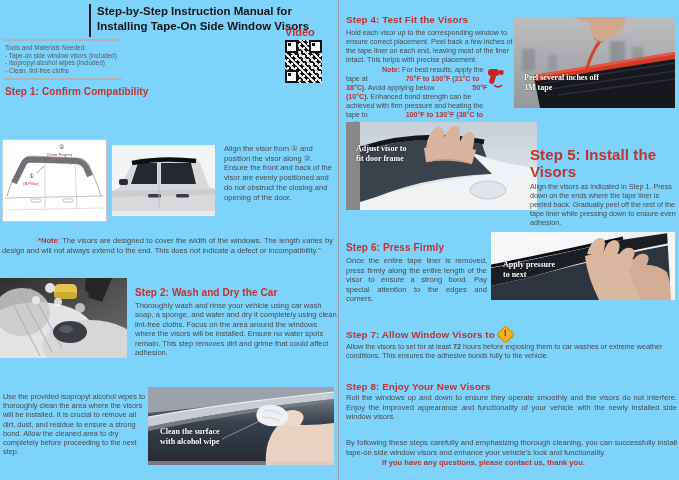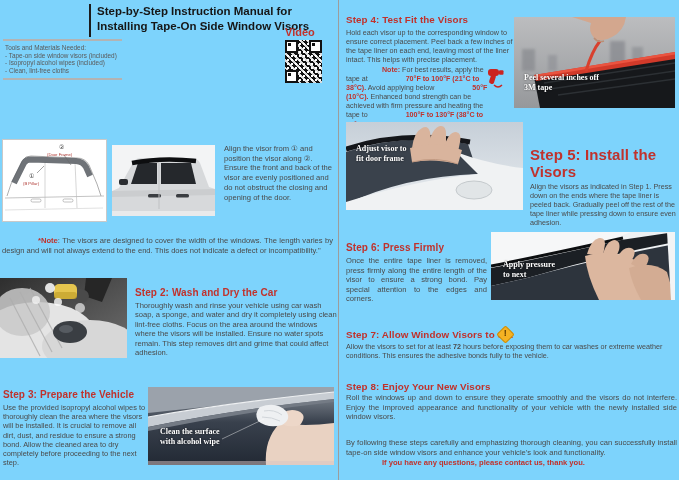--- a/index.html
+++ b/index.html
@@ -52,20 +52,21 @@
     <div>- Clean, lint-free cloths</div>
   </div>
 
   <div class="abs" id="video-label">Video</div>
   <div class="abs" id="qr">
     <div class="finder" style="left:0;top:0;"></div>
     <div class="finder" style="right:0;top:0;"></div>
     <div class="finder" style="left:0;bottom:0;"></div>
   </div>
 
+  <div class="abs step-title" style="left:5px;top:86px;">Step 1: Confirm Compatibility</div>
 
   <div class="photo" style="left:2px;top:139px;width:103px;height:81px;background:#fff;border:1px solid #c9c9c9;">
     <svg width="103" height="81" viewBox="0 0 103 81">
       <path d="M2,58 L101,56" stroke="#aaa" stroke-width="0.7" fill="none"></path>
       <path d="M4,56 L8,44 L20,20 Q22,16 28,16 L74,18 Q82,18 86,25 L94,44 L98,56" stroke="#999" stroke-width="0.8" fill="none"></path>
       <path d="M2,70 L100,68" stroke="#ccc" stroke-width="0.6" fill="none"></path>
       <line x1="42" y1="22" x2="42" y2="68" stroke="#bbb" stroke-width="0.6"></line>
       <line x1="72" y1="22" x2="74" y2="68" stroke="#bbb" stroke-width="0.6"></line>
       <rect x="28" y="59" width="10" height="3" rx="1.5" fill="none" stroke="#999" stroke-width="0.6"></rect>
       <rect x="60" y="59" width="10" height="3" rx="1.5" fill="none" stroke="#999" stroke-width="0.6"></rect>
@@ -125,21 +126,20 @@
       <circle cx="80" cy="30" r="5" fill="#ededed" opacity="0.7"></circle>
       <circle cx="36" cy="22" r="4" fill="#f2f2f2" opacity="0.8"></circle>
     </svg>
   </div>
   <div class="abs" style="left:135px;top:287px;width:202px;">
     <div class="step-title">Step 2: Wash and Dry the Car</div>
     <div class="body-txt" style="margin-top:3px;line-height:9.4px;">Thoroughly wash and rinse your vehicle using car wash soap, a sponge, and water and dry it completely using clean lint-free cloths. Focus on the area around the windows where the visors will be installed. Ensure no water spots remain. This step removes dirt and grime that could affect adhesion.</div>
   </div>
 
   <div class="abs" style="left:3px;top:389px;width:143px;">
-    <div class="step-title">Step 3: Prepare the Vehicle</div>
     <div class="body-txt" style="margin-top:3px;font-size:7.4px;line-height:9.2px;">Use the provided isopropyl alcohol wipes to thoroughly clean the area where the visors will be installed. It is crucial to remove all dirt, dust, and residue to ensure a strong bond. Allow the cleaned area to dry completely before proceeding to the next step.</div>
   </div>
   <div class="photo" style="left:148px;top:387px;width:186px;height:78px;">
     <svg width="186" height="78" viewBox="0 0 186 78">
       <defs>
         <linearGradient id="s3bg" x1="0" y1="0" x2="0" y2="1">
           <stop offset="0" stop-color="#8e959e"></stop>
             <stop offset="0.45" stop-color="#39414d"></stop>
             <stop offset="1" stop-color="#222934"></stop>
         </linearGradient>
@@ -202,21 +202,21 @@
       <path d="M72,54 Q78,34 86,24" stroke="#d8402e" stroke-width="3" fill="none"></path>
       <path d="M58,0 L112,0 Q110,14 98,20 Q88,26 80,21 Q74,14 77,6 Z" fill="#d3a78e"></path>
       <path d="M80,21 Q84,26 90,24" stroke="#bb8e74" stroke-width="1.5" fill="none"></path>
     </svg>
     <div class="cap" style="left:10px;top:56px;">
       <div>Peel several inches off</div>
       <div>3M tape</div>
     </div>
   </div>
 
-  <div class="photo" style="left:346px;top:122px;width:177px;height:88px;">
+  <div class="photo" style="left:346px;top:122px;width:177px;height:88px;padding-left:14px;">
     <svg width="177" height="88" viewBox="0 0 177 88">
       <defs>
         <linearGradient id="s5bg" x1="0" y1="0" x2="0" y2="1">
           <stop offset="0" stop-color="#c6cfd8"></stop>
             <stop offset="1" stop-color="#e9edf0"></stop>
         </linearGradient>
       </defs>
       <rect width="177" height="88" fill="url(#s5bg)"></rect>
       <path d="M0,30 Q60,10 122,22 L132,52 Q60,54 0,82 Z" fill="#3a424c"></path>
       <path d="M0,27 Q60,8 124,20" stroke="#14161a" stroke-width="5" fill="none"></path>

